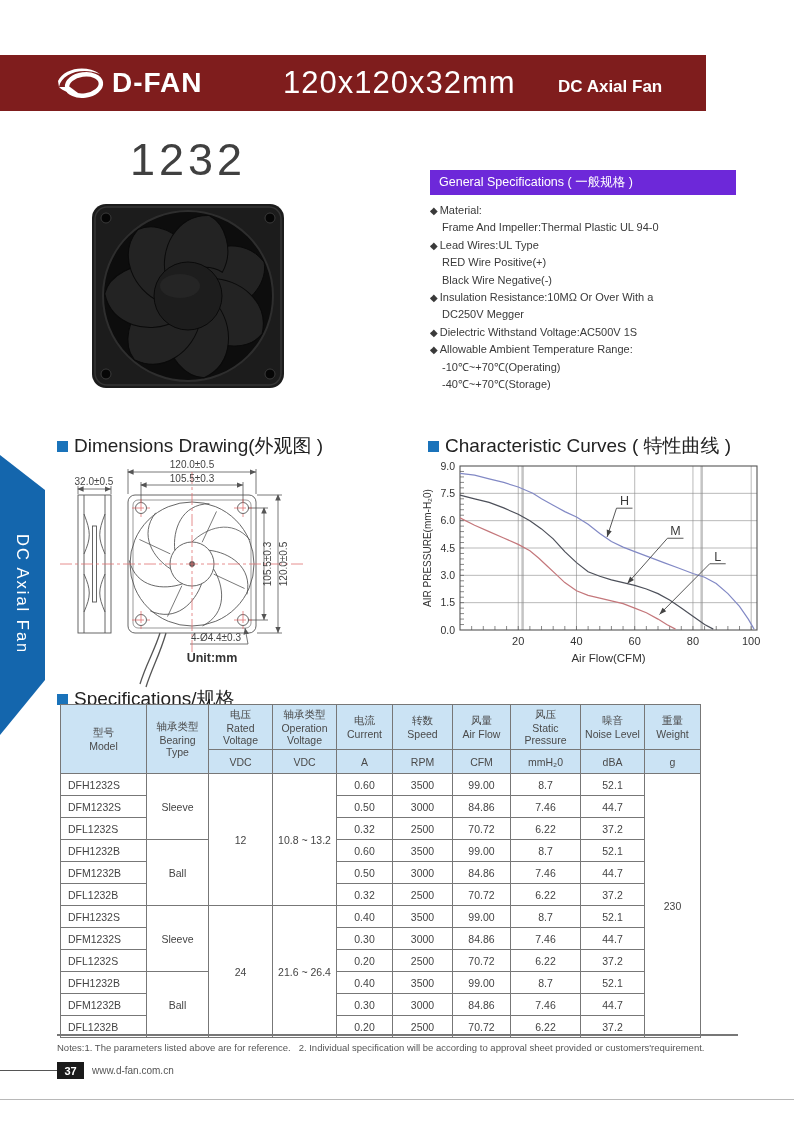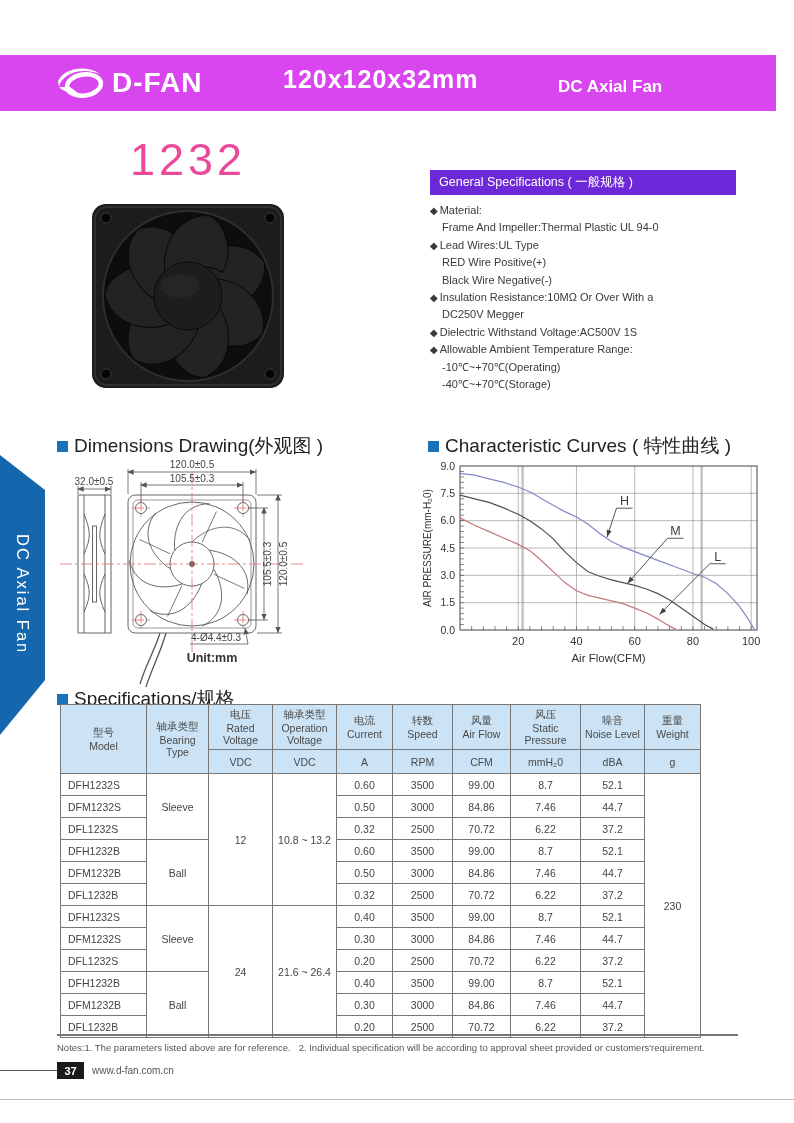--- a/index.html
+++ b/index.html
@@ -1,30 +1,30 @@
 <!DOCTYPE html>
 <html><head>
 <meta charset="utf-8">
 <style>
   html,body{margin:0;padding:0;background:#e9e9e9;}
   .page{position:relative;width:794px;height:1123px;background:#ffffff;overflow:hidden;
         font-family:"Liberation Sans",sans-serif;color:#333;}
   
-  .band{position:absolute;left:0;top:55px;width:776px;height:56px;background:#d946ef;}
+  .band{position:absolute;left:0;top:55px;width:706px;height:56px;background:#7f1d1d;}
   .brand-wrap{position:absolute;left:56px;top:10px;display:flex;align-items:center;}
   .brand-text{color:#fff;font-size:28px;font-weight:bold;letter-spacing:1px;margin-left:2px;}
-  .band-title{position:absolute;left:283px;top:10px;color:#fff;font-size:25px;font-weight:700;letter-spacing:1px;}
+  .band-title{position:absolute;left:283px;top:10px;color:#fff;font-size:31px;font-weight:400;letter-spacing:1px;}
   .band-sub{position:absolute;left:558px;top:22px;color:#fff;font-size:17px;font-weight:bold;}
   
   .side-tab{position:absolute;left:0;top:450px;width:45px;height:288px;background:#1466ad;
             clip-path:polygon(0 1.7%,100% 13.9%,100% 79.9%,0 99%);
             display:flex;align-items:center;justify-content:center;}
   .side-tab span{writing-mode:vertical-rl;color:#fff;font-size:16.5px;letter-spacing:2px;white-space:nowrap;}
   
-  .model-no{position:absolute;left:130px;top:134px;font-size:45px;letter-spacing:4px;color:#ec4899;}
+  .model-no{position:absolute;left:130px;top:134px;font-size:45px;letter-spacing:4px;color:#404040;}
   
   .fan-photo{position:absolute;left:88px;top:198px;}
   
   .gspec{position:absolute;left:430px;top:170px;width:306px;}
   .gspec-bar{background:#6d28d9;color:#fff;font-size:12.5px;padding:4px 8px 4px 9px;}
   .gspec-lines{margin-top:7px;font-size:11px;color:#3a3a3a;}
   .gspec-line{line-height:17.4px;padding-left:12px;}
   .gspec-line.has-bullet{padding-left:0;}
   .gspec-line .dia{color:#3a3a3a;margin-right:2px;font-size:10px;}
   

